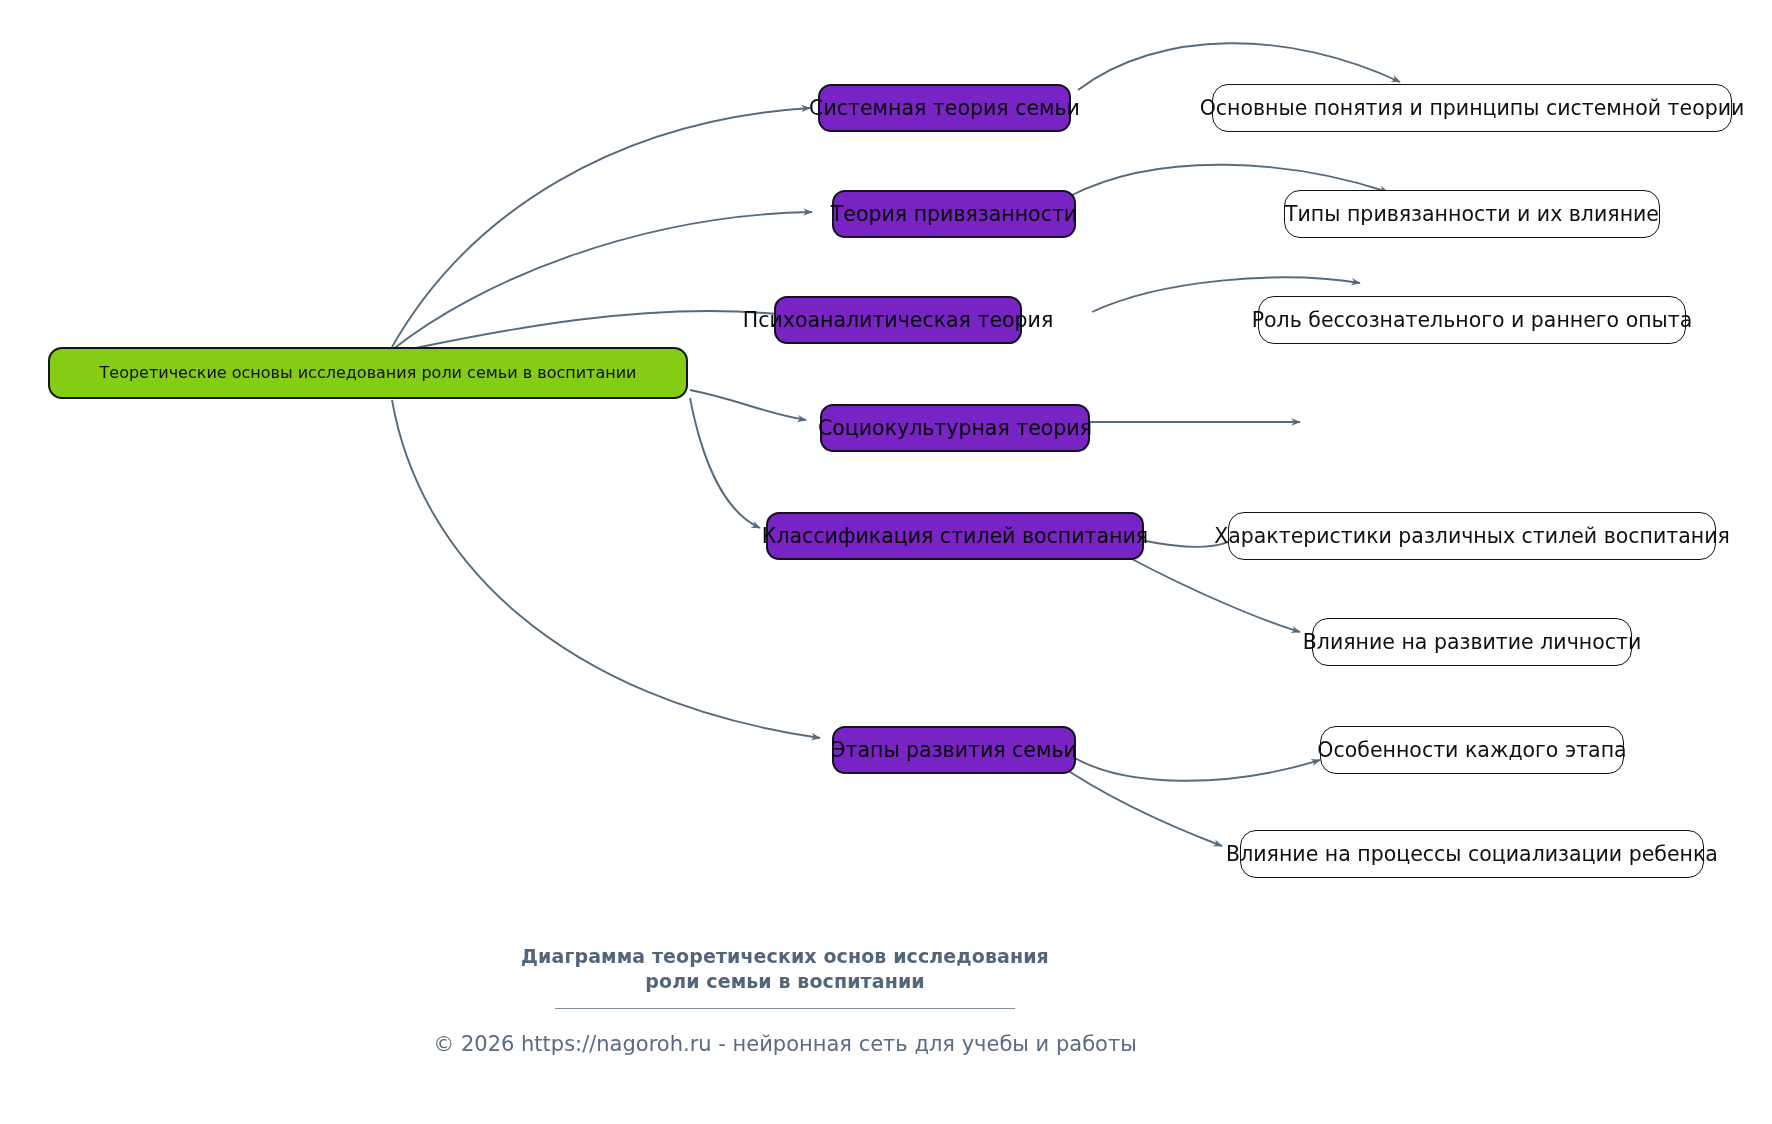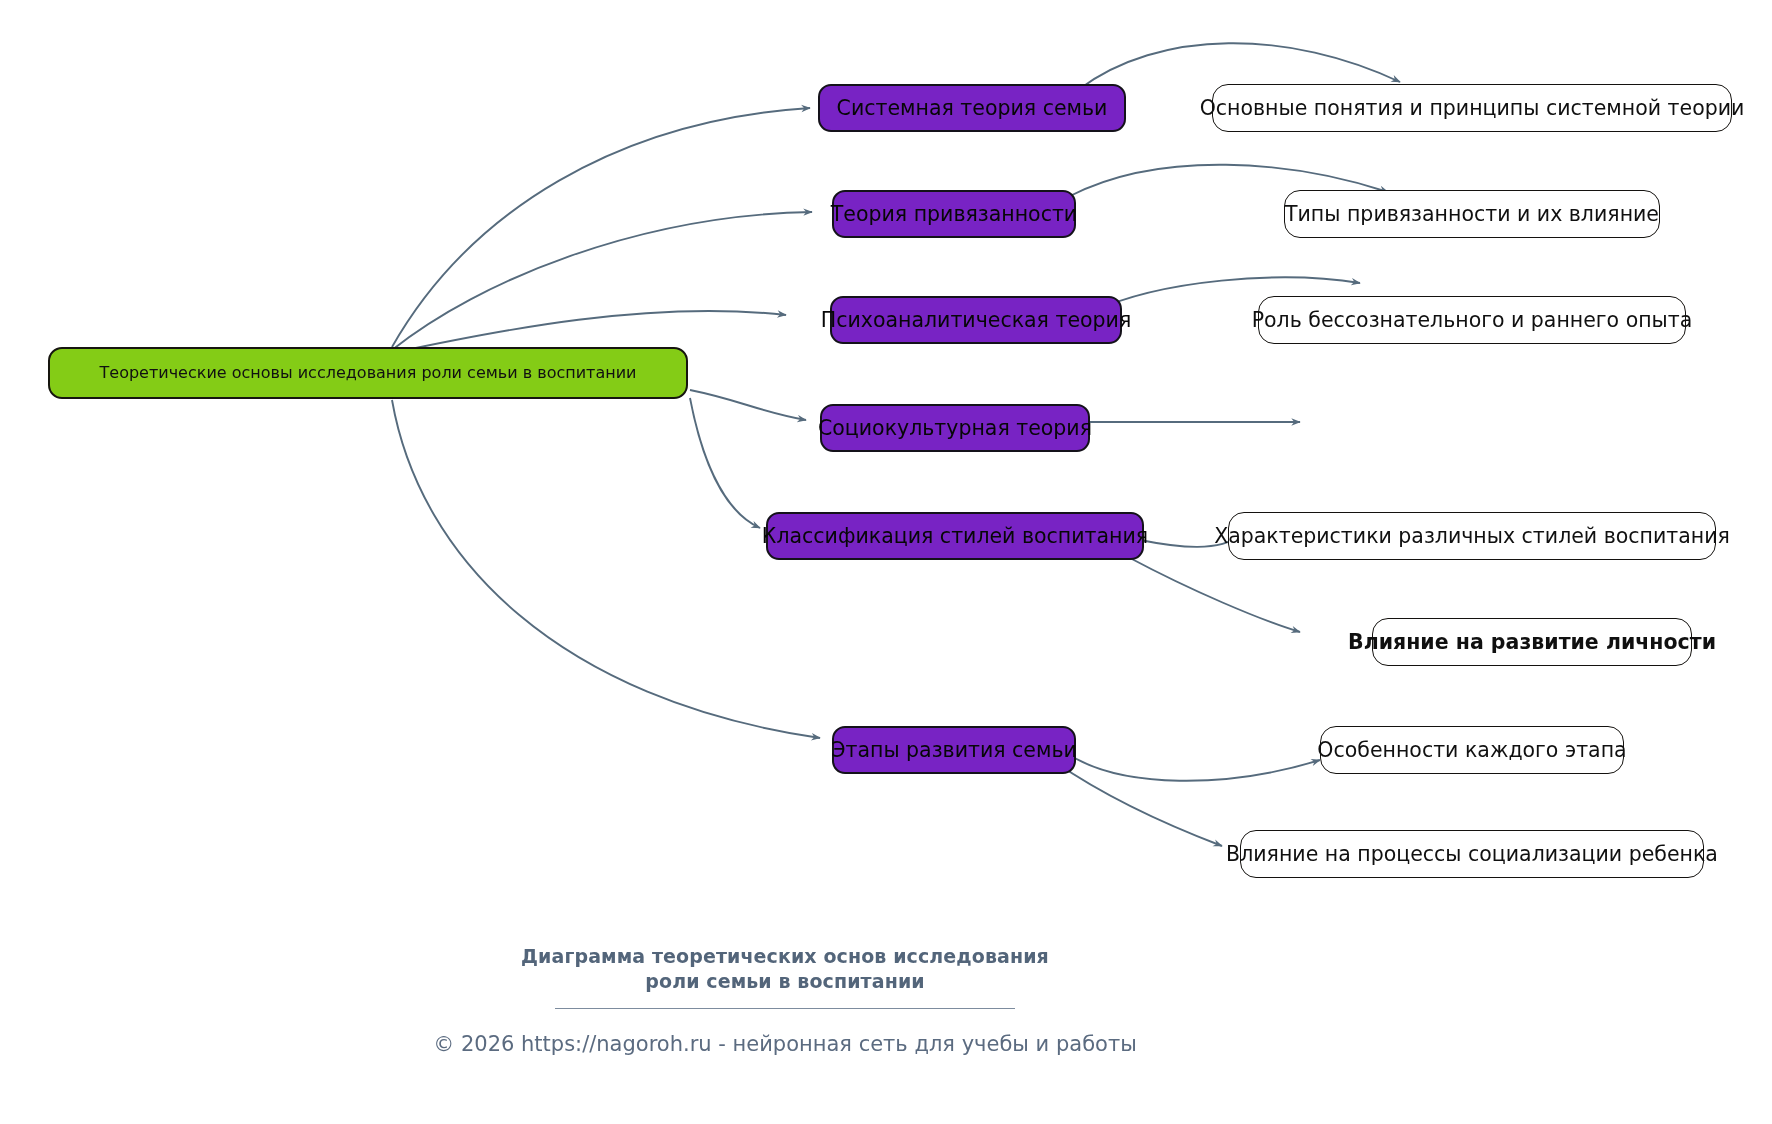--- a/index.html
+++ b/index.html
@@ -120,29 +120,29 @@
 
       <path d="M 1065 752 C 1120 790 1230 788 1320 760"></path>
       <path d="M 1055 762 C 1110 800 1180 830 1222 846"></path>
     </g>
   </svg>
 
   <div class="node node-root" style="left:48px; top:347px; width:640px; height:52px;">
     <span>Теоретические основы исследования роли семьи в воспитании</span>
   </div>
 
-  <div class="node node-branch" style="left:818px; top:84px; width:308px; height:48px;">
+  <div class="node node-branch" style="left:818px; top:84px; width:253px; height:48px;">
     <span>Системная теория семьи</span>
   </div>
 
   <div class="node node-branch" style="left:832px; top:190px; width:244px; height:48px;">
     <span>Теория привязанности</span>
   </div>
 
-  <div class="node node-branch" style="left:830px; top:296px; width:292px; height:48px;">
+  <div class="node node-branch" style="left:774px; top:296px; width:248px; height:48px;">
     <span>Психоаналитическая теория</span>
   </div>
 
   <div class="node node-branch" style="left:820px; top:404px; width:270px; height:48px;">
     <span>Социокультурная теория</span>
   </div>
 
   <div class="node node-branch" style="left:766px; top:512px; width:378px; height:48px;">
     <span>Классификация стилей воспитания</span>
   </div>
@@ -161,21 +161,21 @@
 
   <div class="node node-leaf" style="left:1258px; top:296px; width:428px; height:48px;">
     <span>Роль бессознательного и раннего опыта</span>
   </div>
 
 
   <div class="node node-leaf" style="left:1228px; top:512px; width:488px; height:48px;">
     <span>Характеристики различных стилей воспитания</span>
   </div>
 
-  <div class="node node-leaf" style="left:1372px; top:618px; width:320px; height:48px;font-weight:bold;">
+  <div class="node node-leaf" style="left:1312px; top:618px; width:320px; height:48px;">
     <span>Влияние на развитие личности</span>
   </div>
 
   <div class="node node-leaf" style="left:1240px; top:830px; width:464px; height:48px;">
     <span>Влияние на процессы социализации ребенка</span>
   </div>
 
   <div class="node node-leaf" style="left:1320px; top:726px; width:304px; height:48px;">
     <span>Особенности каждого этапа</span>
   </div>

